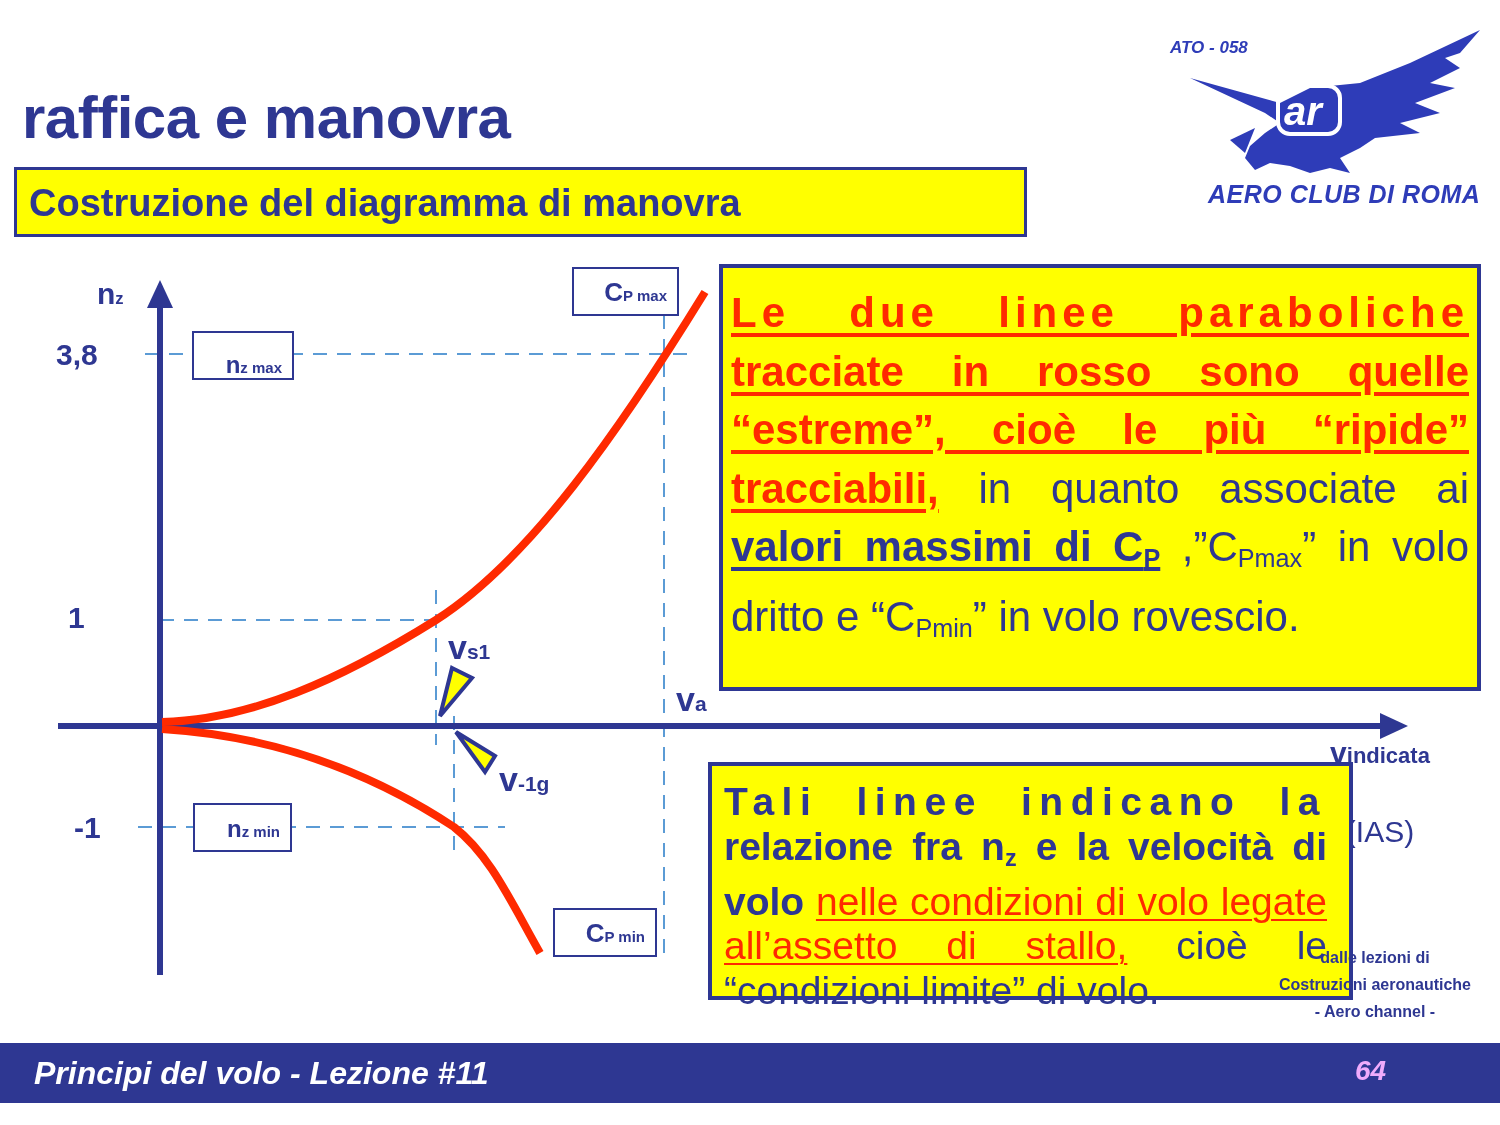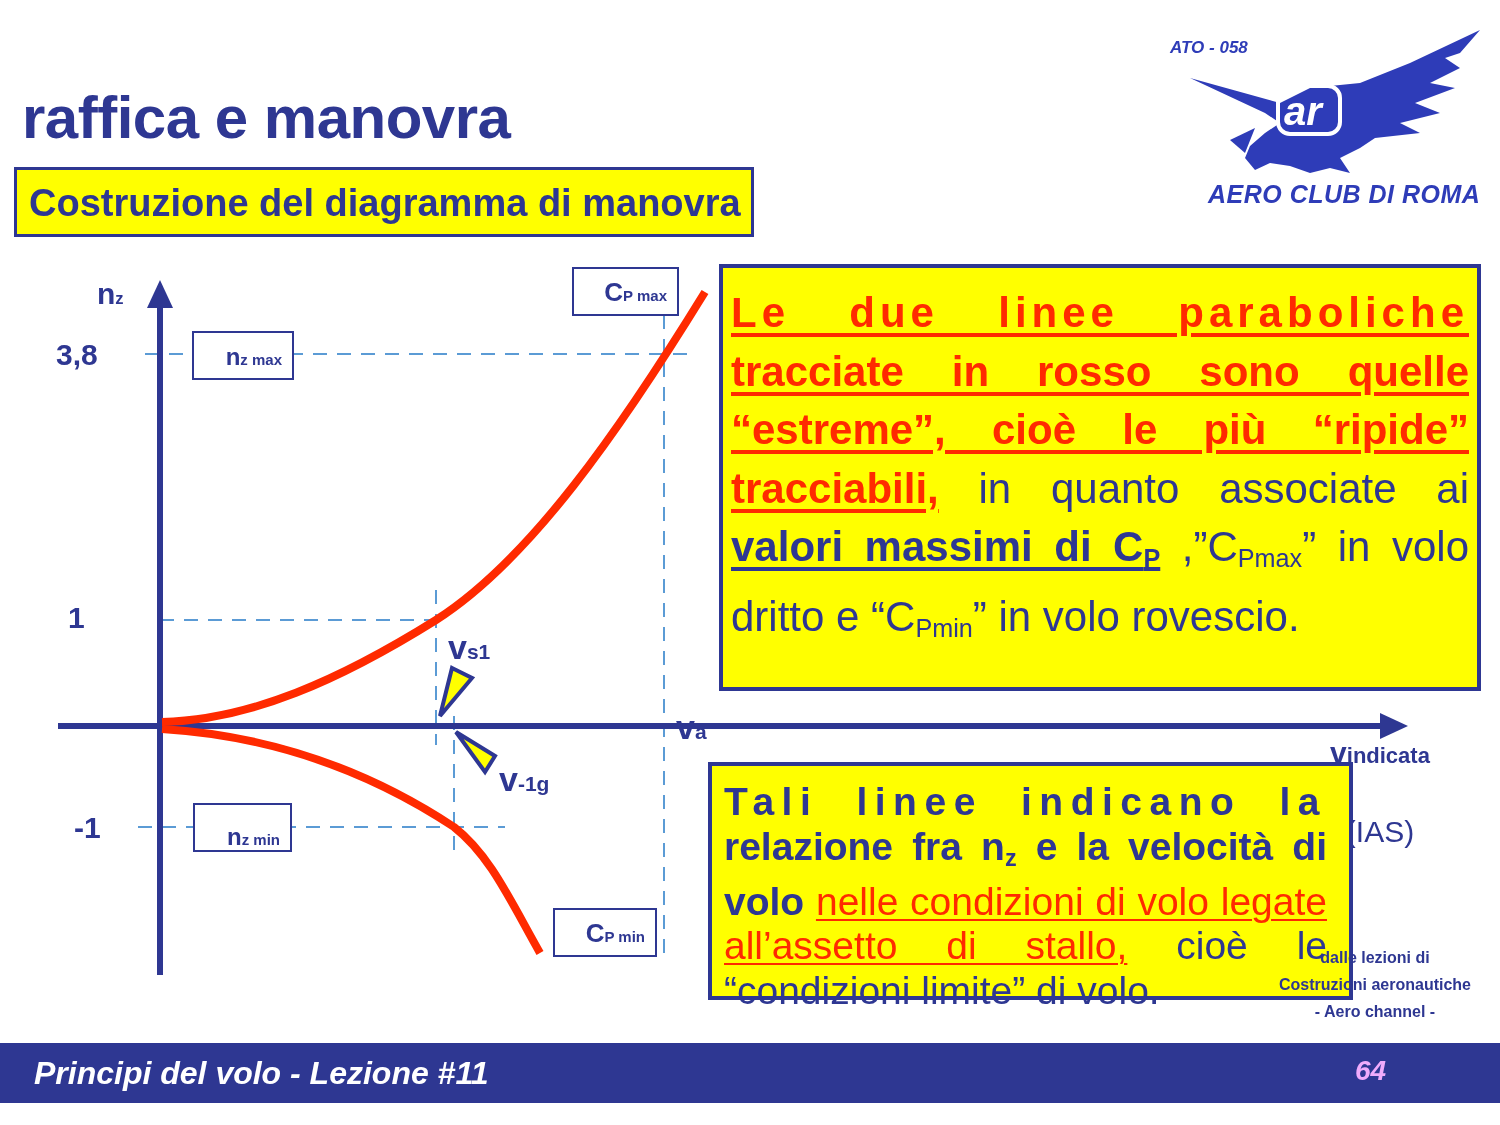--- a/index.html
+++ b/index.html
@@ -1,19 +1,19 @@
 <!DOCTYPE html>
 <html><head>
 <meta charset="utf-8">
 <style>
   html, body { margin:0; padding:0; }
   body { width:1500px; height:1125px; position:relative; background:#ffffff; overflow:hidden;
          font-family:"Liberation Sans", sans-serif; color:#2e3792; }
   .title { position:absolute; left:22px; top:22px; font-size:60px; font-weight:bold; line-height:64px; color:#2e3792; letter-spacing:-0.5px; margin:0; }
-  .subtitle-box { position:absolute; left:14px; top:167px; width:740px; height:70px; background:#ffff00; border:3px solid #2e3792; box-sizing:border-box; }
+  .subtitle-box { position:absolute; left:14px; top:167px; width:1013px; height:70px; background:#ffff00; border:3px solid #2e3792; box-sizing:border-box; }
   .subtitle-box span { position:absolute; left:12px; top:12px; font-size:38px; font-weight:bold; color:#2e3792; }
   .logo { position:absolute; left:1160px; top:28px; width:330px; height:190px; }
   .logo-top { position:absolute; left:10px; top:10px; font-size:17px; font-weight:bold; font-style:italic; color:#2e3cb8; }
   .logo-bottom { position:absolute; left:16px; top:152px; font-size:25px; font-weight:bold; font-style:italic; color:#2e3cb8; letter-spacing:0.5px;margin-left:32px; }
   svg.diagram { position:absolute; left:0; top:0; }
   .lbl { position:absolute; font-weight:bold; color:#2e3792; }
   .sub { font-size:0.55em; }
   .box-label { position:absolute; border:2px solid #2e3792; background:#fff; box-sizing:border-box; font-weight:bold; color:#2e3792; text-align:right; }
   .main-text { position:absolute; left:719px; top:264px; width:762px; height:427px; background:#ffff00; border:4px solid #2e3792; box-sizing:border-box; padding:16px 8px 0 8px; font-size:42px; line-height:58.5px; text-align:justify; text-align-last:left; }
   .main-text .red { color:#ff2a00; font-weight:bold; text-decoration:underline; text-decoration-thickness:4px; text-underline-offset:6px; }
@@ -68,28 +68,28 @@
   <path d="M162 729 C 260 735, 360 765, 454 827 C 490 855, 510 900, 540 953" stroke="#ff2a00" stroke-width="8" fill="none"></path>
   <polygon points="452,668 472,678 440,716" fill="#ffff00" stroke="#2e3792" stroke-width="4" stroke-linejoin="miter"></polygon>
   <polygon points="456,732 495,756 485,772" fill="#ffff00" stroke="#2e3792" stroke-width="4" stroke-linejoin="miter"></polygon>
 </svg>
 
 <div class="lbl" style="left:97px;top:277px;font-size:30px;"><span>n</span><span class="sub">z</span></div>
 <div class="lbl" style="left:56px;top:338px;font-size:30px;">3,8</div>
 <div class="lbl" style="left:68px;top:601px;font-size:30px;">1</div>
 <div class="lbl" style="left:74px;top:811px;font-size:30px;">-1</div>
 
-<div class="box-label" style="left:192px;top:331px;width:102px;height:49px;padding:10px 10px 0 0;font-size:24px;"><span>n</span><span style="font-size:15px">z max</span></div>
-<div class="box-label" style="left:193px;top:803px;width:99px;height:49px;padding:18px 10px 0 0;font-size:24px;"><span>n</span><span style="font-size:15px">z min</span></div>
+<div class="box-label" style="left:192px;top:331px;width:102px;height:49px;padding:18px 10px 0 0;font-size:24px;"><span>n</span><span style="font-size:15px">z max</span></div>
+<div class="box-label" style="left:193px;top:803px;width:99px;height:49px;padding:10px 10px 0 0;font-size:24px;"><span>n</span><span style="font-size:15px">z min</span></div>
 <div class="box-label" style="left:572px;top:267px;width:107px;height:49px;padding:8px 10px 0 0;font-size:26px;"><span>C</span><span style="font-size:15px">P max</span></div>
 <div class="box-label" style="left:553px;top:908px;width:104px;height:49px;padding:8px 10px 12px 0;font-size:26px;"><span>C</span><span style="font-size:15px">P min</span></div>
 
 <div class="lbl" style="left:448px;top:628px;font-size:34px;"><span>v</span><span style="font-size:21px">s1</span></div>
 <div class="lbl" style="left:499px;top:760px;font-size:34px;"><span>v</span><span style="font-size:21px">-1g</span></div>
-<div class="lbl" style="left:676px;top:708px;font-size:34px;"><span>v</span><span style="font-size:21px">a</span></div>
+<div class="lbl" style="left:676px;top:680px;font-size:34px;"><span>v</span><span style="font-size:21px">a</span></div>
 
 <div class="ias">
   <div style="font-weight:bold;font-size:30px;line-height:34px;"><span>v</span><span style="font-size:22px">indicata</span></div>
   <div style="font-size:30px;line-height:36px;margin-top:41px;">(IAS)</div>
 </div>
 
 <div class="main-text">
   <span class="red spaced">Le due linee paraboliche</span>
   <span class="red">tracciate in rosso sono quelle</span>
   <span class="red">“estreme”, cioè le più “ripide”</span>

